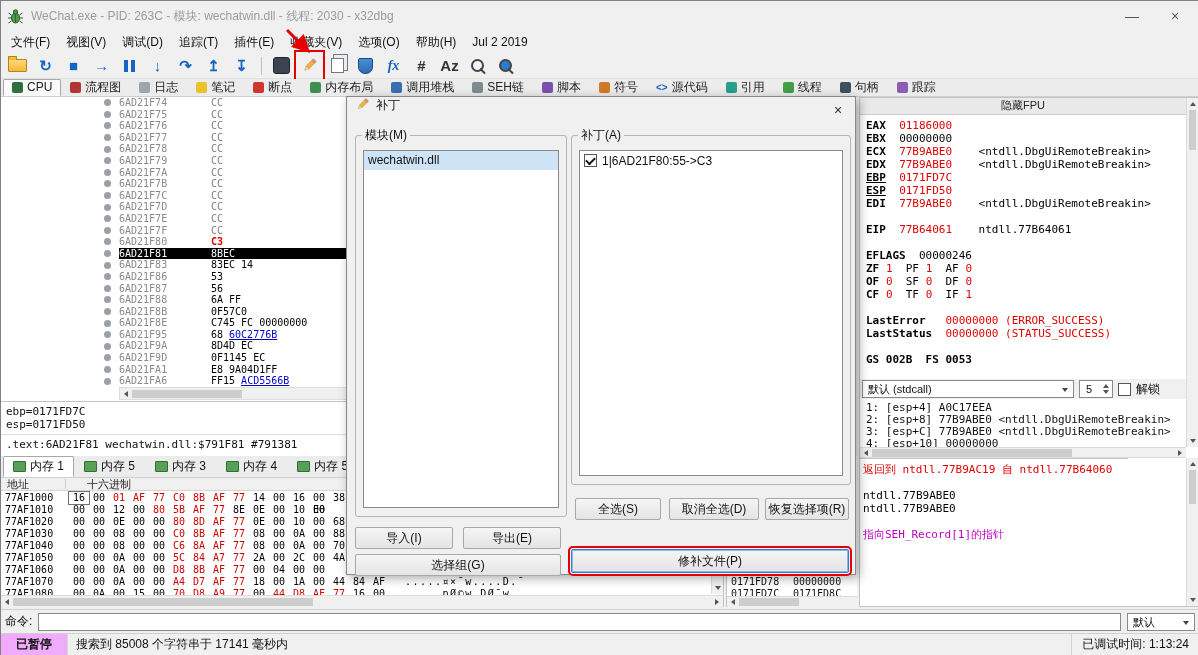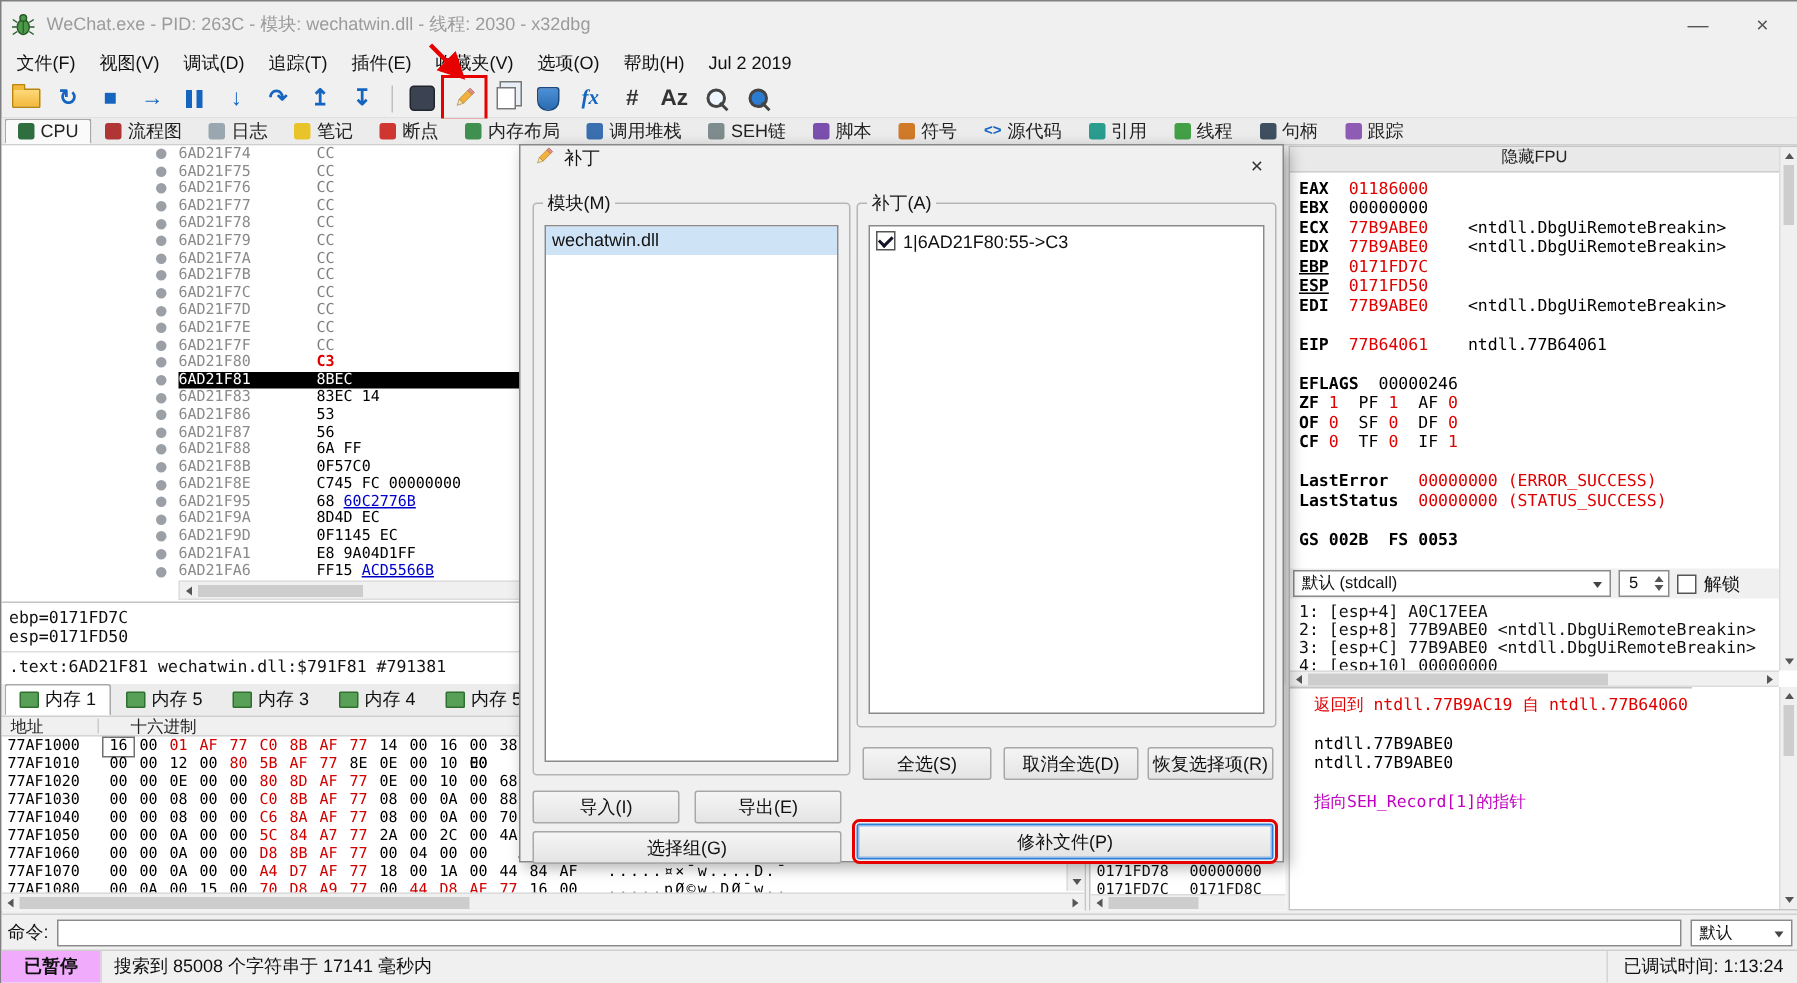--- a/index.html
+++ b/index.html
@@ -102,21 +102,21 @@
   .combo-conv{width:212px}
   .spin{position:relative;width:34px;height:18px;border:1px solid #8a8a8a;background:#fff;font-size:11px;line-height:16px;padding-left:6px;box-sizing:border-box}
   .spin::after{content:"";position:absolute;right:3px;top:3px;border-left:3px solid transparent;border-right:3px solid transparent;border-bottom:4px solid #555}
   .spin::before{content:"";position:absolute;right:3px;bottom:3px;border-left:3px solid transparent;border-right:3px solid transparent;border-top:4px solid #555}
   .chk{width:13px;height:13px;background:#fff;border:1px solid #555;position:relative;flex:none;box-sizing:border-box}
   .chk.on::after{content:"";position:absolute;left:1px;top:2px;width:7px;height:4px;border-left:2px solid #15152a;border-bottom:2px solid #15152a;transform:rotate(-45deg)}
   .chklabel{font-size:12px}
   #argRows{position:absolute;left:0;top:301px;width:326px;height:48px;font-family:"DejaVu Sans Mono",monospace;font-size:11px;padding:3px 0 0 6px;overflow:hidden;box-sizing:border-box}
   .arow{height:12px;line-height:12px;white-space:pre}
   .righthscroll{position:absolute;left:0;top:349px;width:326px;height:11px;background:#f0f0f0;border-top:1px solid #dcdcdc;border-bottom:1px solid #dcdcdc;display:flex;align-items:center;justify-content:space-between;box-sizing:border-box}
-  .infopane{position:absolute;left:0;top:360px;width:268px;height:148px;background:#fff;border-top:1px solid #c4c4c4;font-family:"DejaVu Sans Mono",monospace;font-size:11px;padding:4px 0 0 16px;overflow:hidden;box-sizing:border-box}
+  .infopane{position:absolute;left:0;top:360px;width:268px;height:148px;background:#fff;border-top:1px solid #c4c4c4;font-family:"DejaVu Sans Mono",monospace;font-size:11px;padding:4px 0 0 3px;overflow:hidden;box-sizing:border-box}
   .irow{height:13px;line-height:13px;white-space:pre}
   .i-red{color:#e00000}.i-k{color:#000}.i-magenta{color:#c000c0}
   .regvscroll{position:absolute;right:0;top:0;width:12px;height:349px;background:#f0f0f0;border-left:1px solid #dcdcdc;box-sizing:border-box}
   .infovscroll{position:absolute;right:0;top:360px;width:12px;height:148px;background:#f0f0f0;border-left:1px solid #dcdcdc;box-sizing:border-box}
 
   
   .sb-btn{width:12px;height:11px;display:flex;align-items:center;justify-content:center;flex:none}
   .vthumb{position:absolute;left:2px;right:2px;background:#cdcdcd}
   .hthumb{height:8px;background:#cdcdcd}
   .tl{width:0;height:0;border-top:3px solid transparent;border-bottom:3px solid transparent;border-right:4px solid #555}

